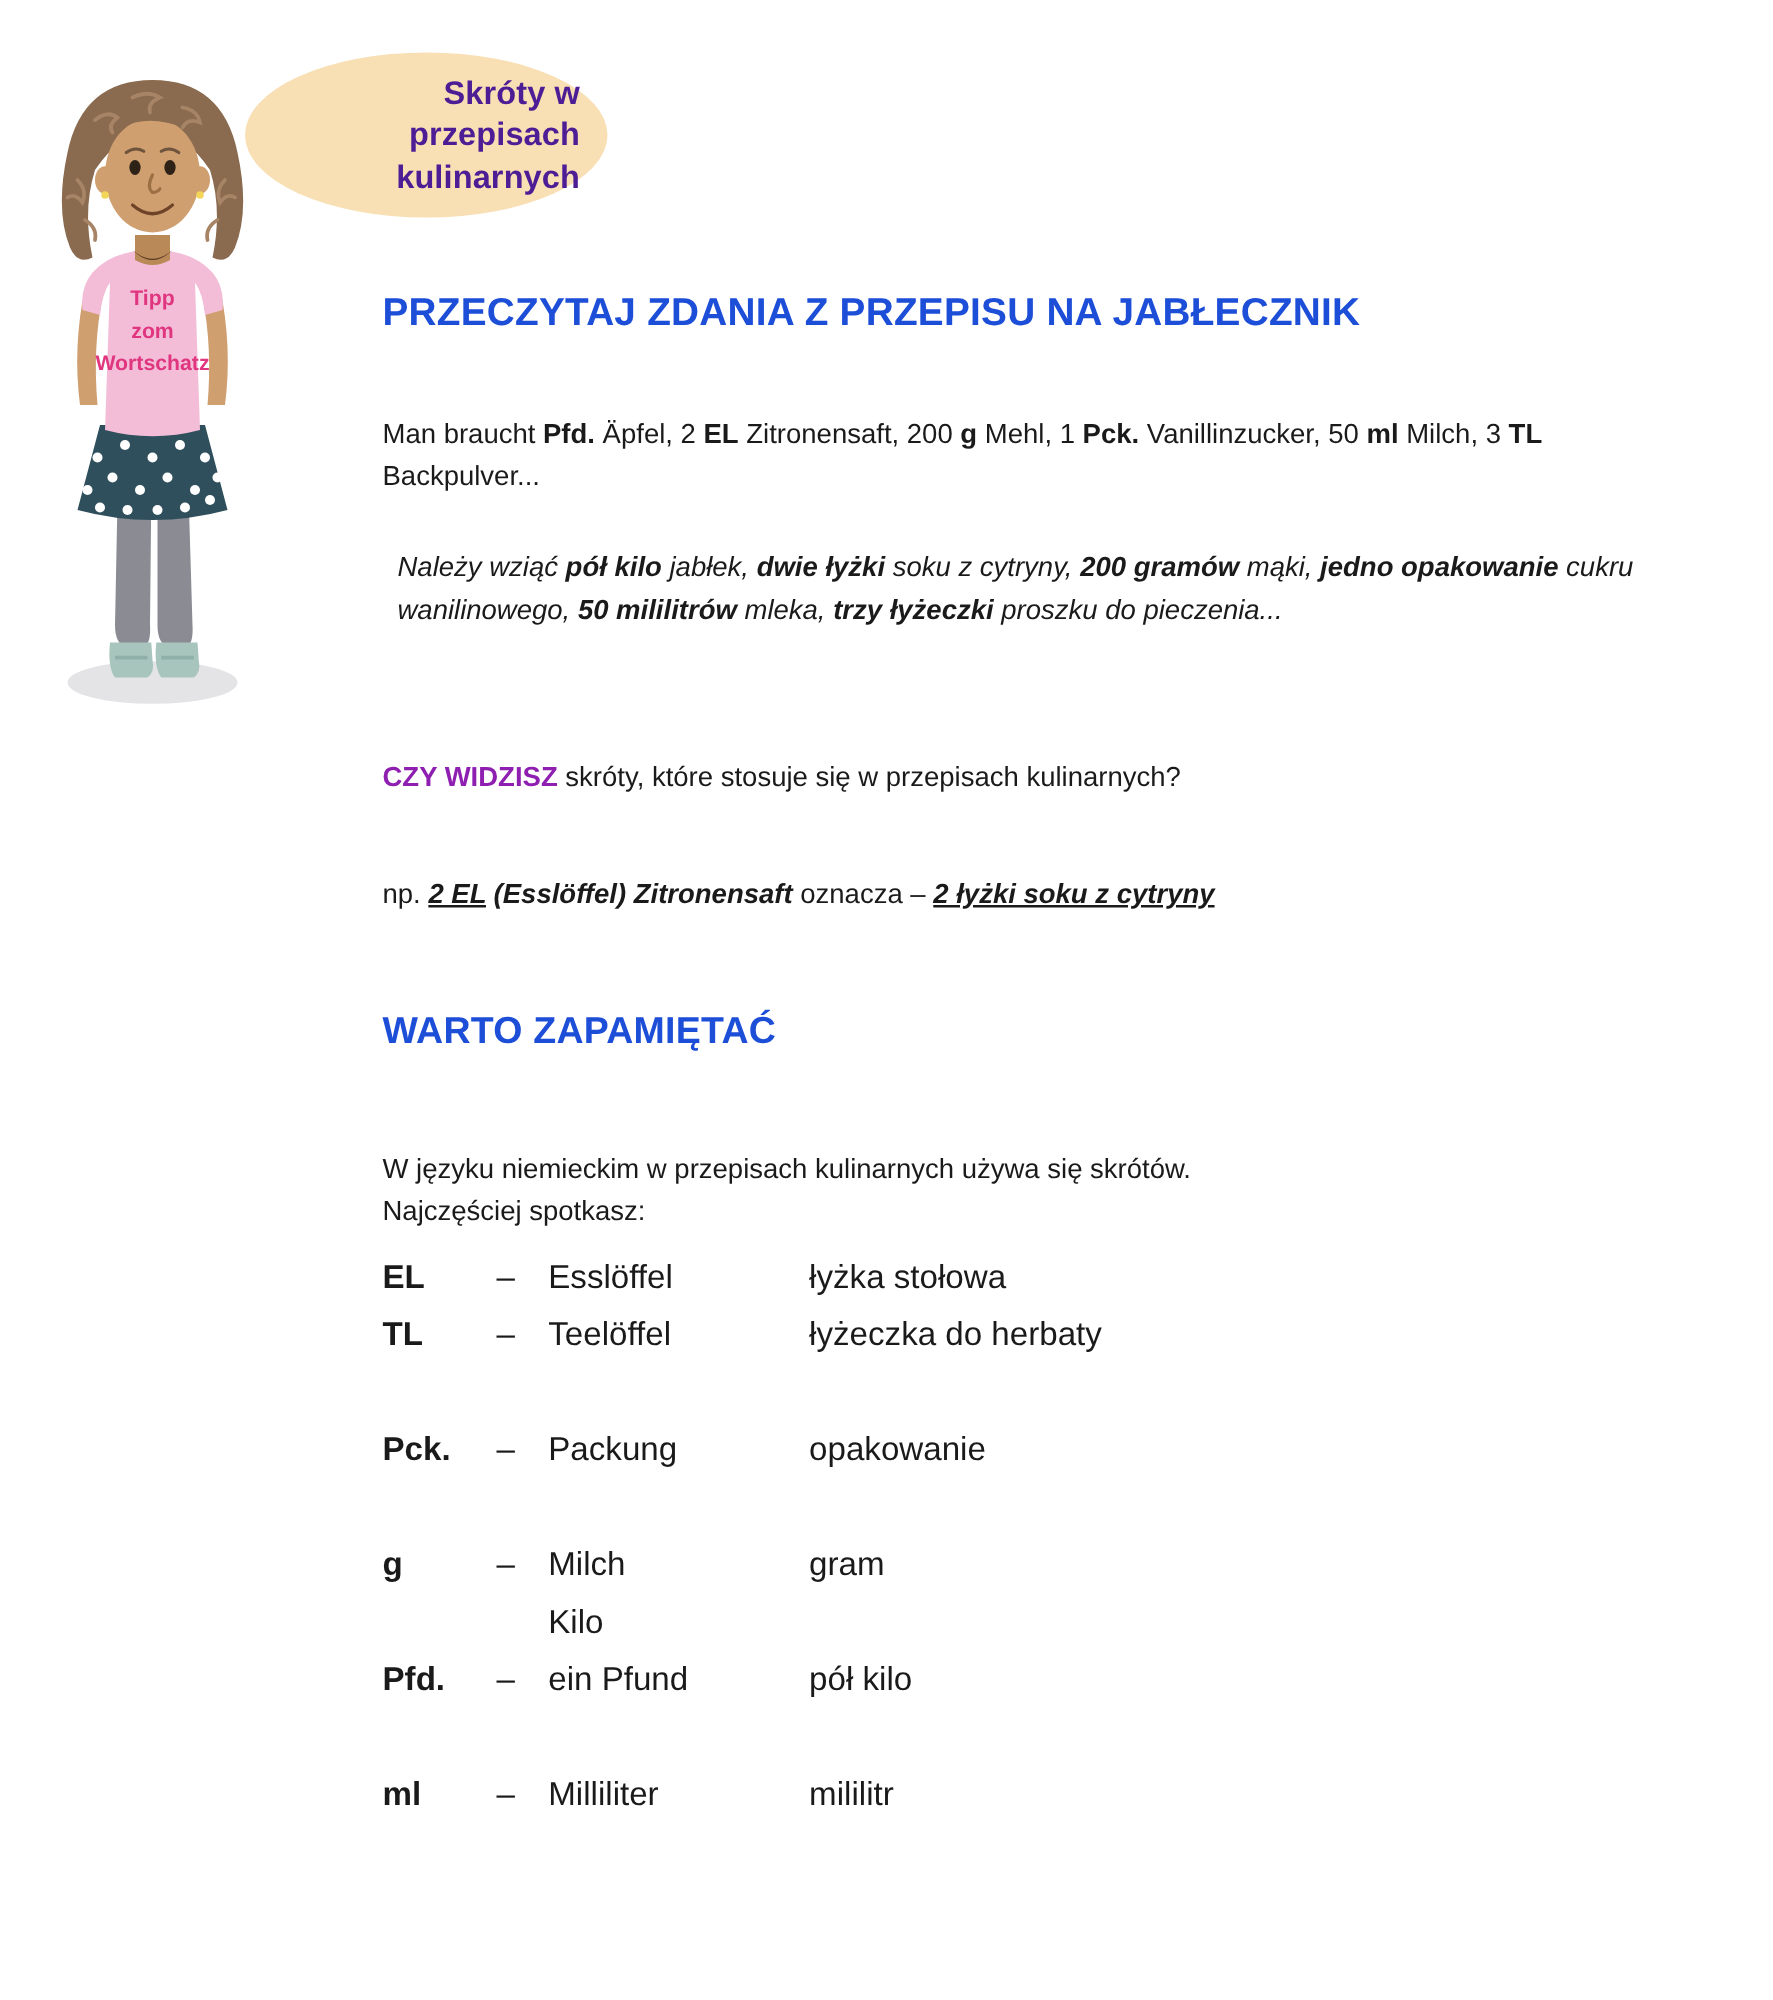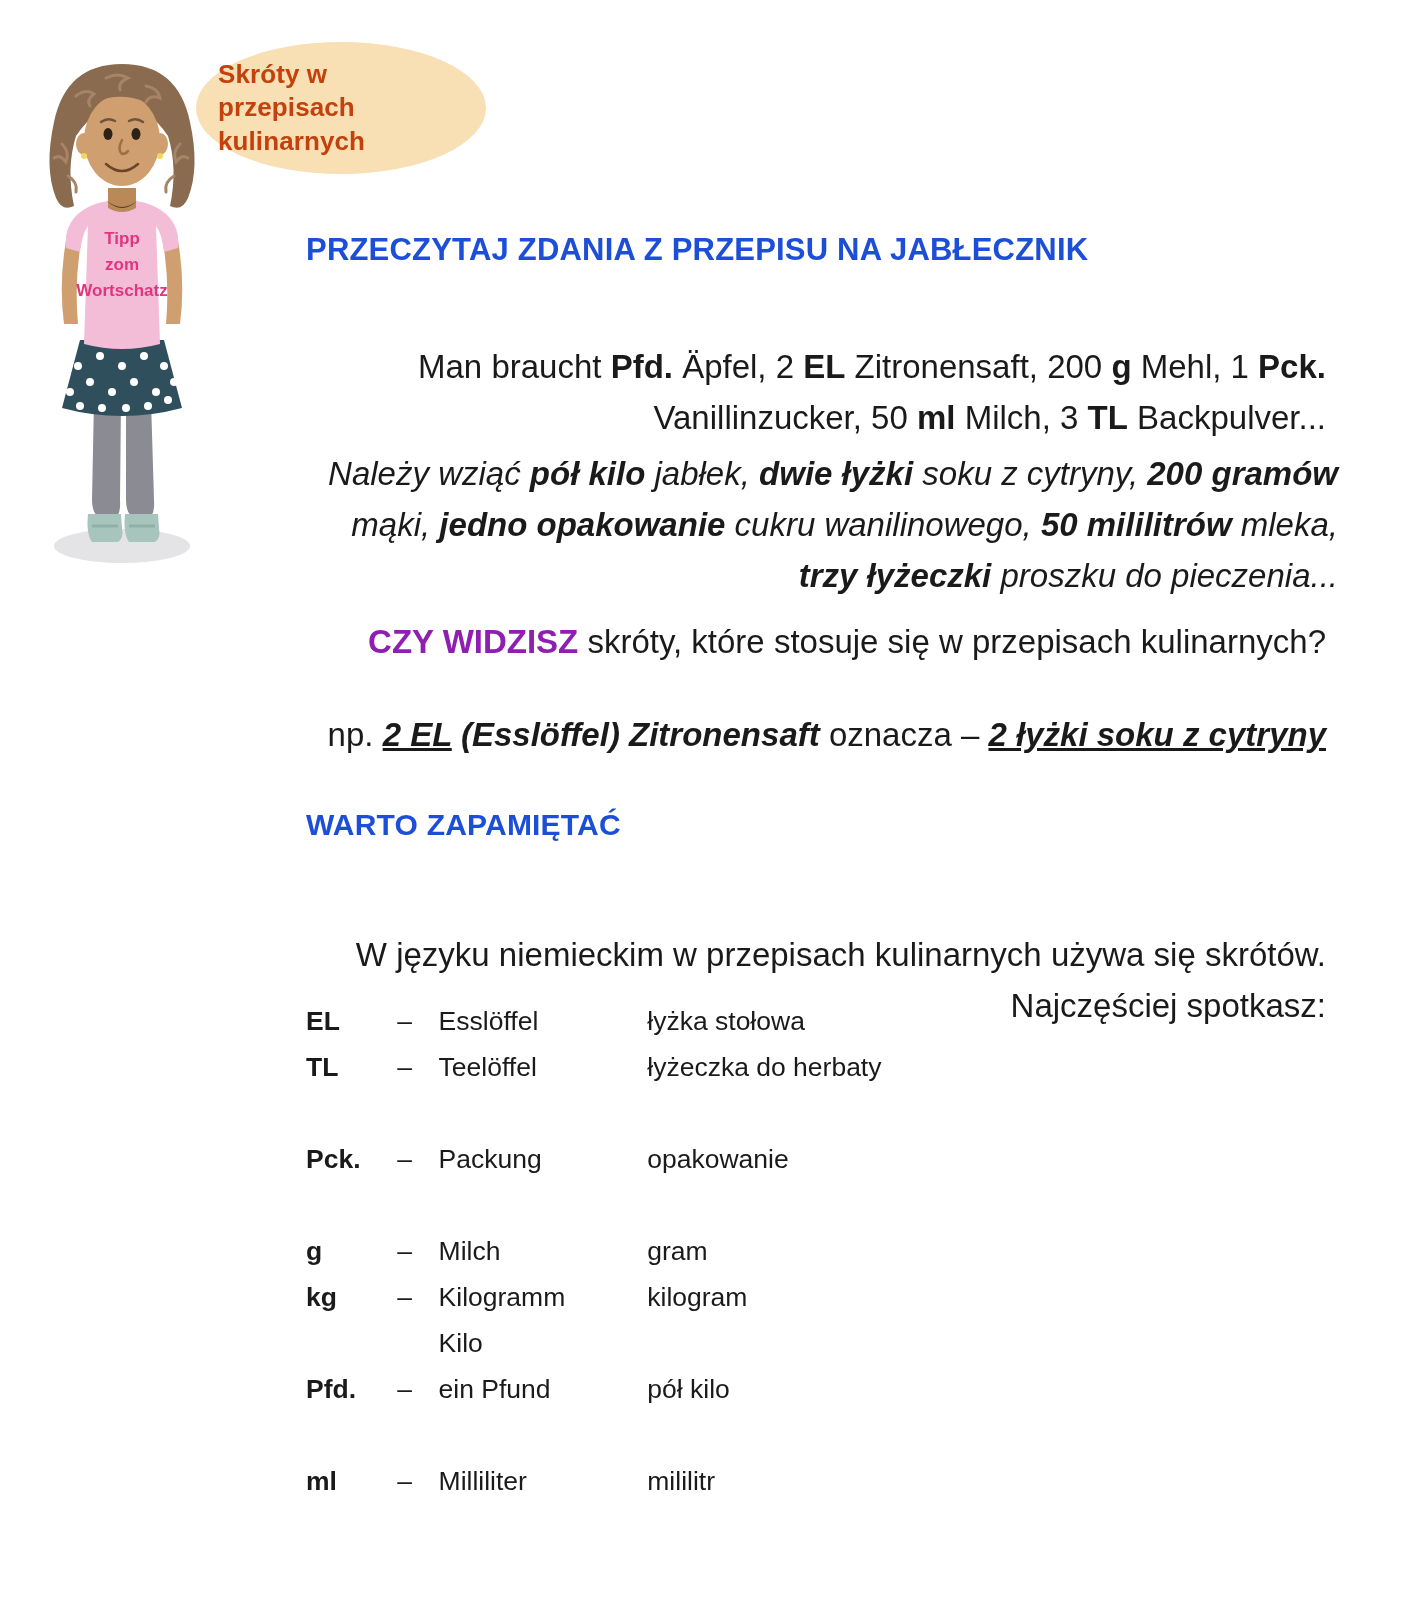--- a/index.html
+++ b/index.html
@@ -50,26 +50,26 @@
     border-bottom: 14px solid transparent;
     border-right: 72px solid #f8dfb4;
     transform: rotate(16deg);
   }
   #speech-bubble .bubble-text {
     position: absolute;
     inset: 0;
     display: flex;
     align-items: center;
     justify-content: center;
-    text-align: left;
+    text-align: right;
     font-weight: bold;
     font-size: 26px;
     line-height: 1.28;
     letter-spacing: 0.1px;
-    color: #c2410c;
+    color: #4c1d95;
     padding: 0 22px;
     box-sizing: border-box;
     z-index: 2;
   }
 
   
   #content {
     position: absolute;
     left: 306px;
     top: 0;
@@ -81,24 +81,23 @@
     font-weight: bold;
     font-size: 31px;
     letter-spacing: 0.2px;
     font-stretch: condensed;
     white-space: nowrap;
   }
   #heading-read { position: absolute; top: 232px; left: 0; }
   #heading-remember { position: absolute; top: 808px; left: 0; font-size: 30px; }
 
   .body-text {
-    font-size: 33px;
+    font-size: 22px;
     line-height: 1.55;
     color: #1a1a1a;
-    text-align: right;
   }
   .body-text b { font-weight: bold; }
 
   #recipe-de {
     position: absolute;
     top: 308px;
     left: 0;
     width: 1020px;
   }
   #recipe-pl {
@@ -288,26 +287,20 @@
       <tr class="gap">
           <td colspan="4"></td>
         </tr>
       <tr>
         <td class="col-abbr">g</td>
         <td class="col-dash">–</td>
         <td class="col-de">Milch</td>
         <td class="col-pl">gram</td>
       </tr>
       <tr>
-        <td class="col-abbr">kg</td>
-        <td class="col-dash">–</td>
-        <td class="col-de">Kilogramm</td>
-        <td class="col-pl">kilogram</td>
-      </tr>
-      <tr>
         <td class="col-abbr"></td>
         <td class="col-dash"></td>
         <td class="col-de">Kilo</td>
         <td class="col-pl"></td>
       </tr>
       <tr>
         <td class="col-abbr">Pfd.</td>
         <td class="col-dash">–</td>
         <td class="col-de">ein Pfund</td>
         <td class="col-pl">pół kilo</td>

